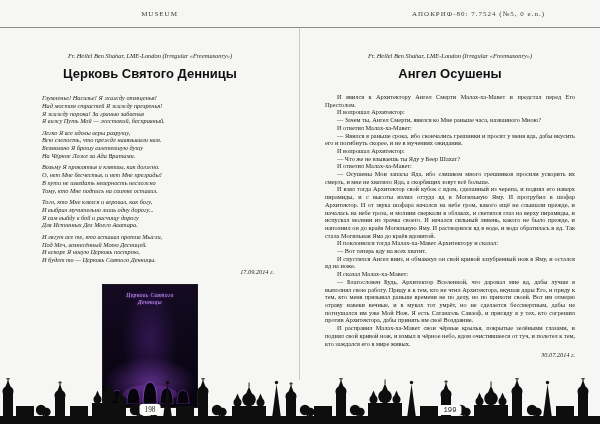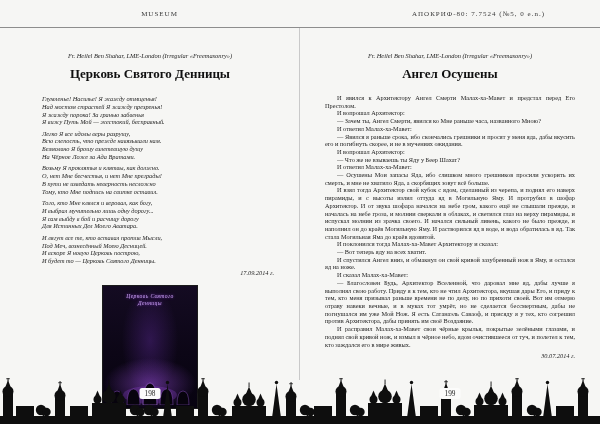--- a/index.html
+++ b/index.html
@@ -11,21 +11,21 @@
   .tb-half{width:50%;display:flex;align-items:center;justify-content:center;
            font-size:7px;letter-spacing:1px;color:#3a3a3a;}
 
   .divider{position:absolute;top:28px;bottom:44px;left:299px;width:1px;background:#c9c9c9;}
 
   .page{position:absolute;top:28px;width:300px;height:352px;box-sizing:border-box;}
   .page-left{left:0;padding:24px 26px 0;}
   .page-right{left:300px;padding:24px 25px 0;}
 
   .author{text-align:center;font-style:italic;font-size:6.4px;color:#222;}
-  .title{text-align:center;font-size:13px;font-weight:bold;margin:7px 0 0;color:#101010;font-family:Liberation Serif, serif;}
+  .title{text-align:center;font-size:13px;font-weight:bold;margin:7px 0 0;color:#101010;font-family:Liberation Sans, sans-serif;}
 
   .poem{margin:13px 0 0 16px;font-style:italic;font-size:6.3px;line-height:7.8px;color:#1c1c1c;}
   .stanza{margin-bottom:3.5px;}
   .pline{white-space:nowrap;}
 
   .date{text-align:right;font-style:italic;font-size:6.3px;margin-top:4px;color:#1c1c1c;}
 
   .prose{margin-top:12px;font-size:6.3px;line-height:7.7px;text-align:justify;color:#1c1c1c;}
   .para{margin:0;text-indent:12px;}
 
@@ -36,24 +36,24 @@
       radial-gradient(ellipse 40% 60% at 50% 45%, rgba(110,50,180,0.35), rgba(0,0,0,0) 75%),
       linear-gradient(180deg,#140b22 0%, #0c0616 55%, #070310 100%);}
   .art-title{position:absolute;top:7px;left:0;width:100%;text-align:center;
     font-size:5.6px;line-height:7px;font-style:italic;color:#c9a0f2;letter-spacing:.4px;
     text-shadow:0 0 3px #8a3fd1;}
   .art-figures{position:absolute;left:0;bottom:3px;width:94px;height:40px;}
 
   
   .skyline{position:absolute;left:0;bottom:0;width:600px;height:46px;z-index:5;}
   .skyline-svg{position:absolute;left:0;top:0;width:600px;height:46px;fill:#0e0e0e;}
-  .pagenum{position:absolute;bottom:25px;transform:translateX(-50%);background:#fcfcfb;
+  .pagenum{position:absolute;bottom:9px;transform:translateX(-50%);background:#fcfcfb;
     border-radius:2.5px;padding:1px 5px;font-size:7.3px;color:#1f1f1f;z-index:10;margin-top:31px;}
   .pagenum-left{left:150px;}
-  .pagenum-right{left:450px;}
+  .pagenum-right{left:450px;font-family:Liberation Mono, monospace;}
 </style>
 </head>
 <body>
 
 <div class="spread">
 
   <header class="topbar">
     <div class="tb-half">MUSEUM</div>
     <div class="tb-half">АПОКРИФ-80: 7.7524 (№5, 0 e.n.)</div>
   </header>

